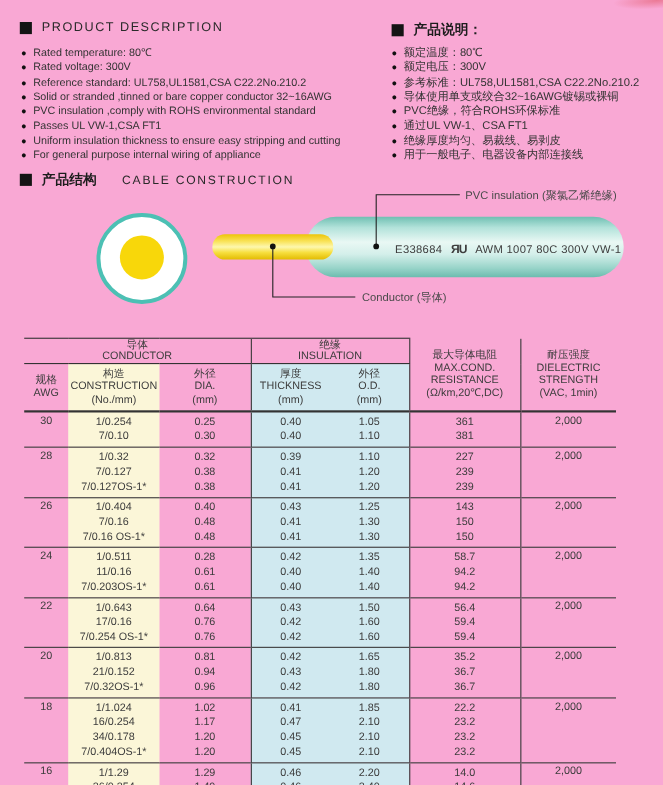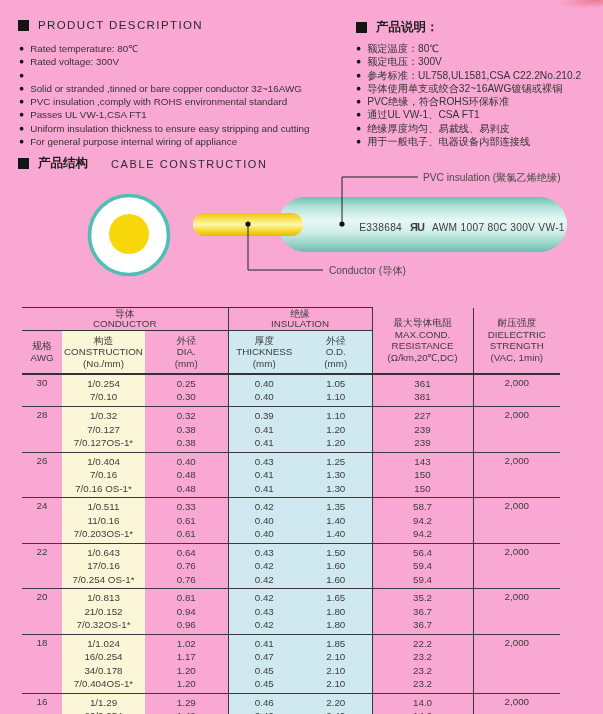--- a/index.html
+++ b/index.html
@@ -68,20 +68,21 @@
       <li>
         <span class="blt">●</span>
         <span>Rated temperature: 80℃</span>
       </li>
       <li>
         <span class="blt">●</span>
         <span>Rated voltage: 300V</span>
       </li>
       <li>
         <span class="blt">●</span>
+        <span>Reference standard: UL758,UL1581,CSA C22.2No.210.2</span>
       </li>
       <li>
         <span class="blt">●</span>
         <span>Solid or stranded ,tinned or bare copper conductor 32~16AWG</span>
       </li>
       <li>
         <span class="blt">●</span>
         <span>PVC insulation ,comply with ROHS environmental standard</span>
       </li>
       <li>
@@ -328,21 +329,21 @@
           <td class="bl c-die">2,000</td>
         </tr>
         <tr style="height: 43px;">
           <td class="c-awg">24</td>
           <td class="bg-y">
             <div>1/0.511</div>
             <div>11/0.16</div>
             <div>7/0.203OS-1*</div>
           </td>
           <td>
-            <div>0.33</div>
+            <div>0.28</div>
             <div>0.61</div>
             <div>0.61</div>
           </td>
           <td class="bg-b bl c-thk">
             <div>0.42</div>
             <div>0.40</div>
             <div>0.40</div>
           </td>
           <td class="bg-b">
             <div>1.35</div>

